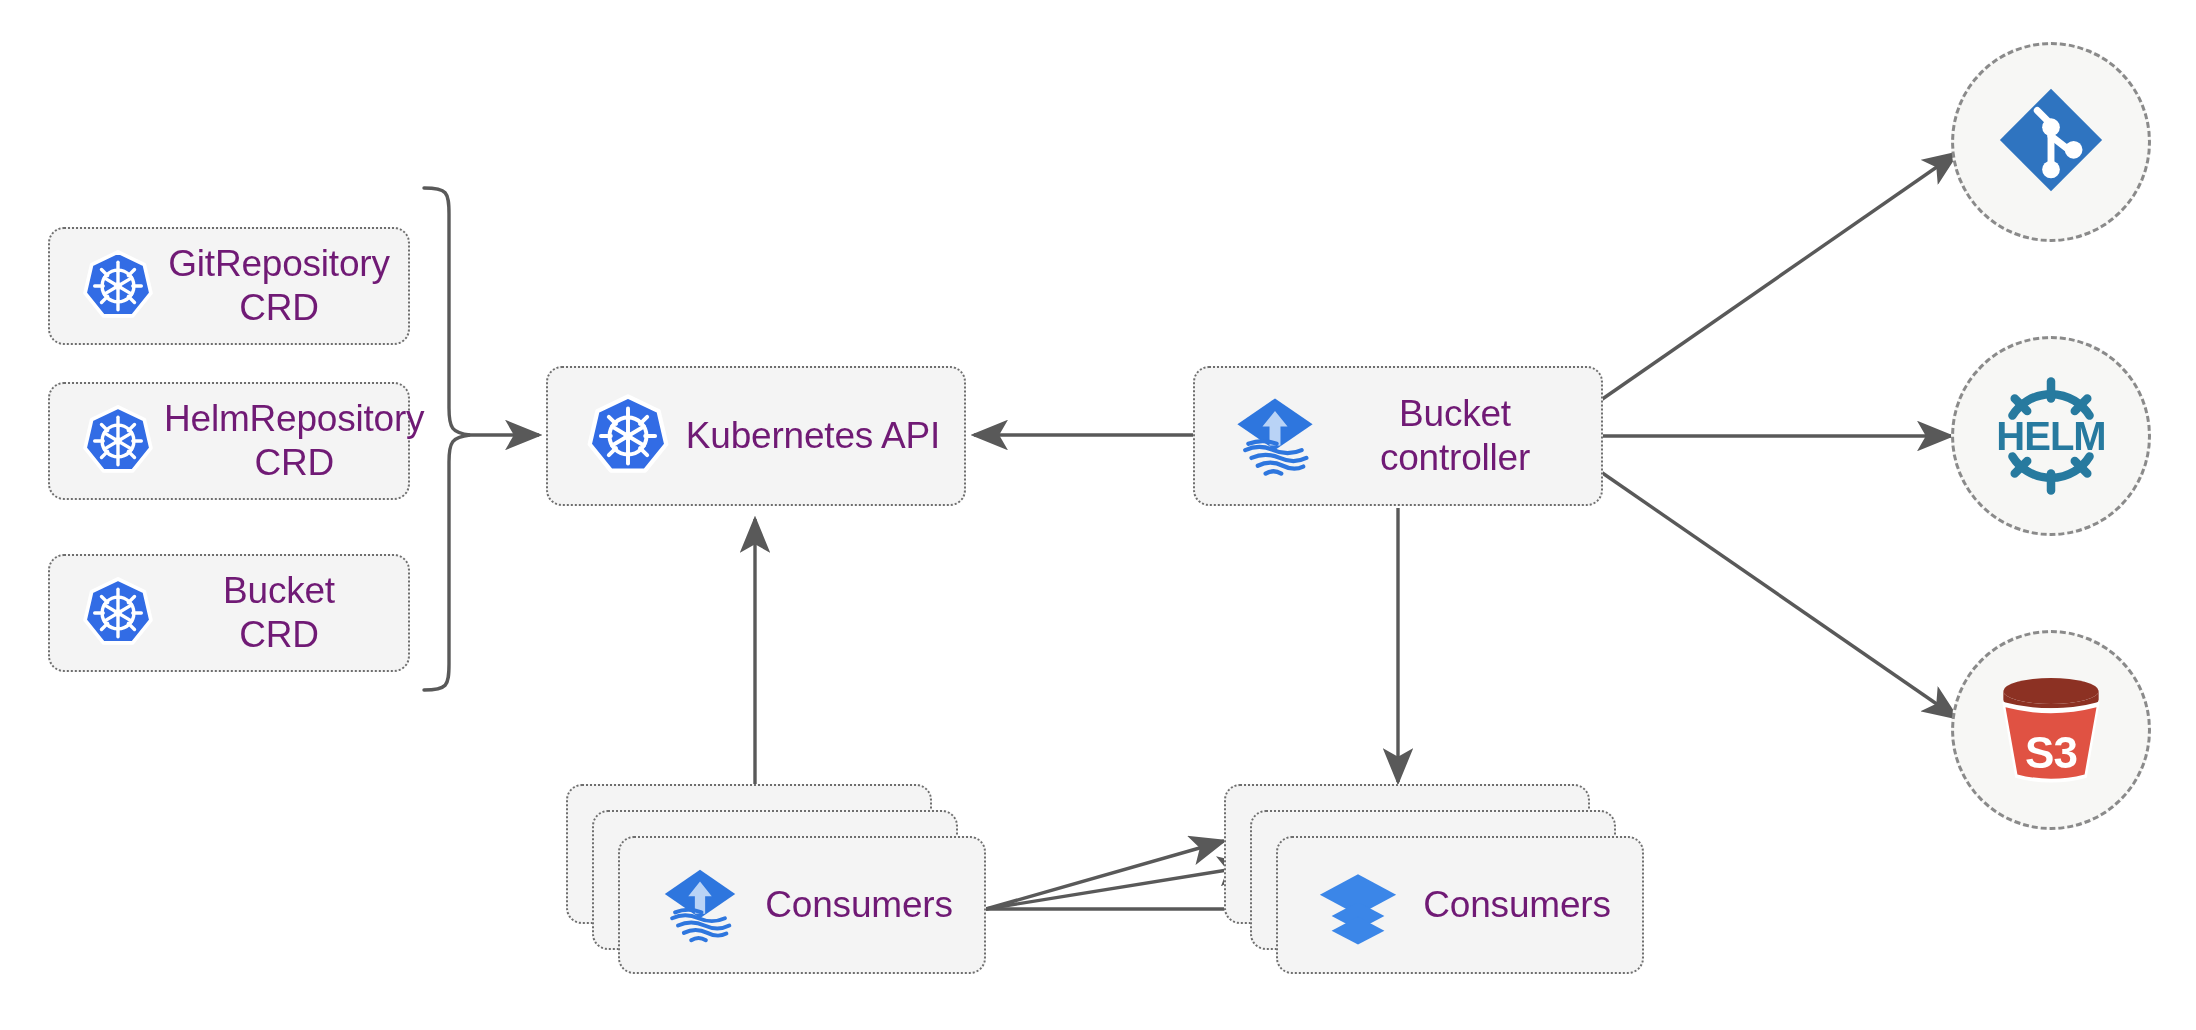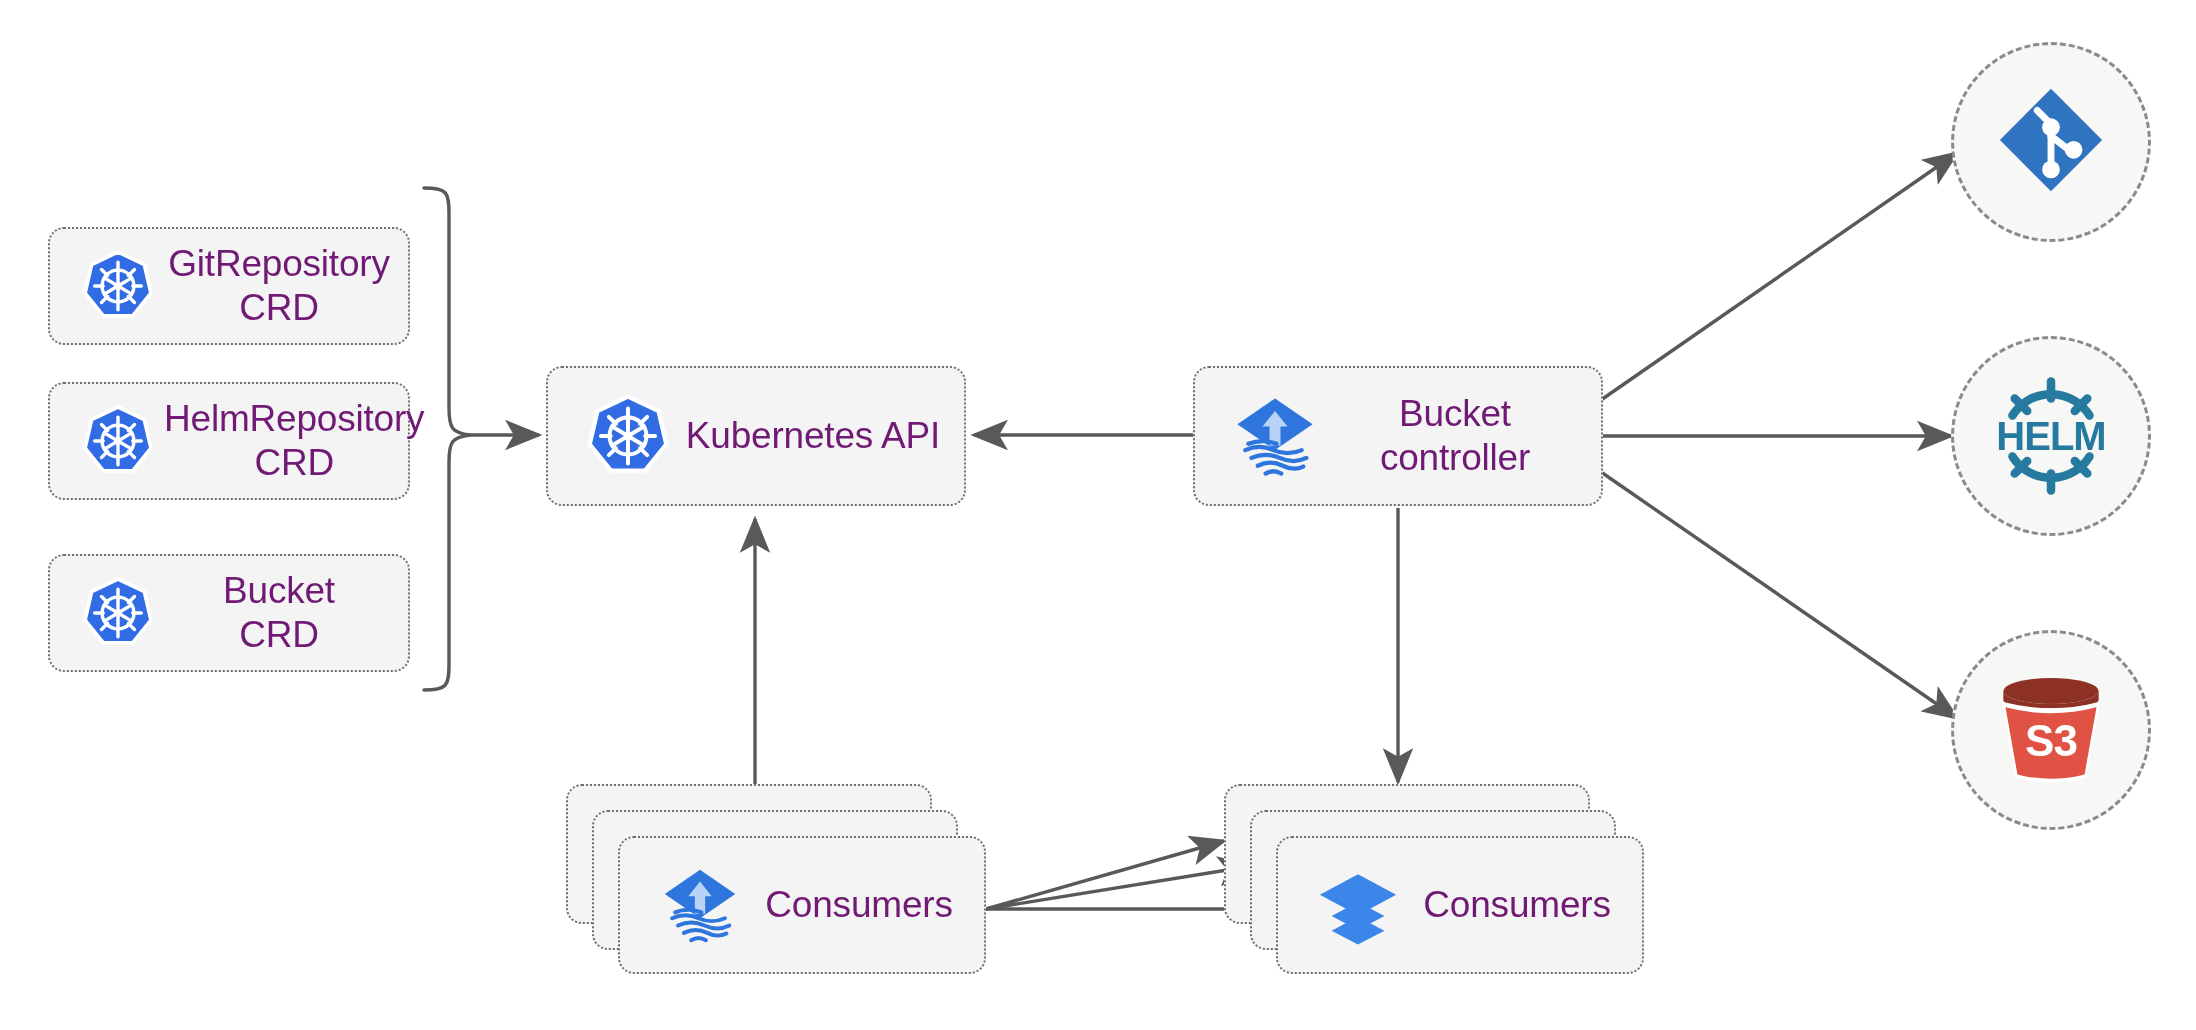--- a/index.html
+++ b/index.html
@@ -363,21 +363,21 @@
 
     <div class="circle" style="left:1951px; top:630px; width:200px; height:200px;">
       <span style="position:relative; display:block; width:130px; height:130px;">
         <svg width="130" height="130" viewBox="0 0 120 120" style="position:absolute; left:0; top:0;">
           <ellipse cx="60" cy="24" rx="44" ry="12" fill="#8C3123"></ellipse>
           <path d="M16 24 L16 32 Q16 40 60 40 Q104 40 104 32 L104 24
                    A44 12 0 0 1 16 24 Z" fill="#8C3123"></path>
           <path d="M15 34 Q60 46 105 34 L93 104 Q60 113 27 104 Z" fill="#ffffff"></path>
           <path d="M18 39 Q60 50 102 39 L91 101 Q60 109 29 101 Z" fill="#E05243"></path>
         </svg>
-        <span style="position:absolute; left:0; top:0; width:130px; height:130px;
+        <span style="position:absolute; left:0; top:12px; width:130px; height:130px;
                      display:flex; align-items:center; justify-content:center;
                      padding-top:22px; box-sizing:border-box;
                      font-family:'Liberation Sans', sans-serif; font-weight:bold;
                      font-size:44px; color:#ffffff; letter-spacing:-1px;">S3</span>
       </span>
     </div>
 
   </div>
 </div>
 

